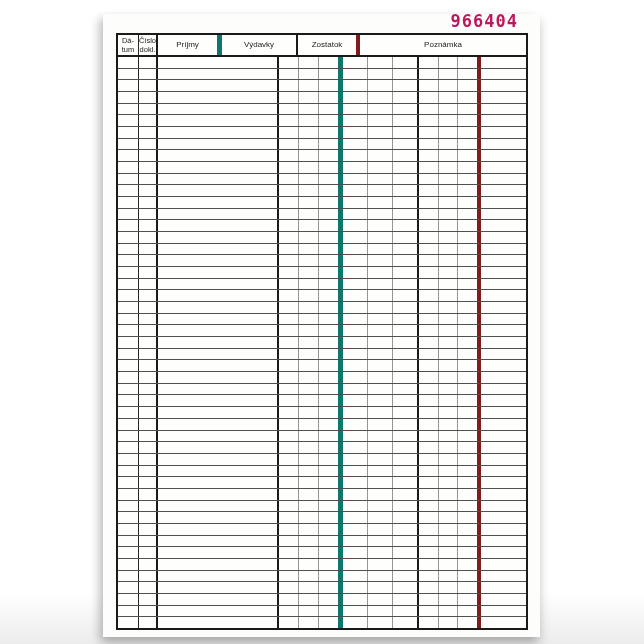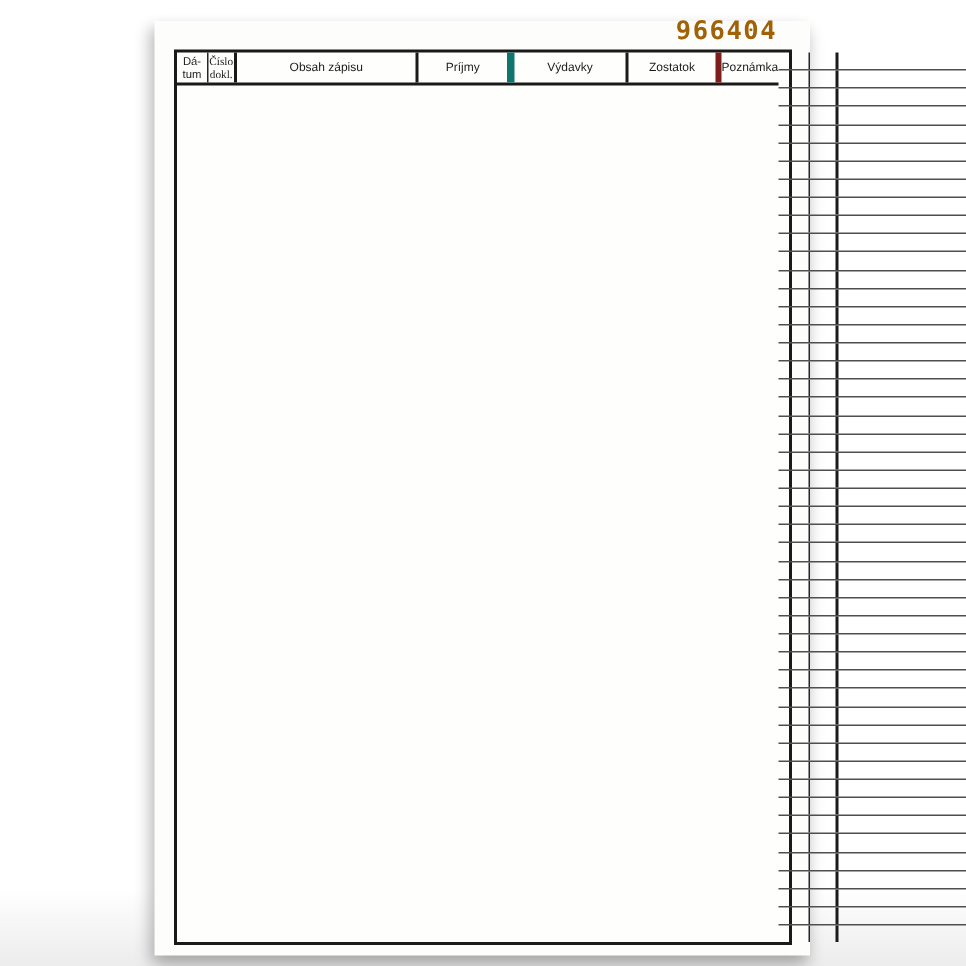--- a/index.html
+++ b/index.html
@@ -40,20 +40,21 @@
   .ledger {
     position: absolute;
     left: 13px;
     top: 19px;
     width: 412px;
     height: 597px;
     box-sizing: border-box;
     border: 2px solid #1a1a1a;
     background: #fefefd;
     display: flex;
+    flex-direction: column;
   }
   .hrow {
     display: flex;
     height: 22px;
     flex: none;
     border-bottom: 2px solid #1a1a1a;
     box-sizing: border-box;
   }
   .hcell {
     display: flex;
@@ -78,49 +79,48 @@
     border-bottom: 1px solid #4f4f4f;
     box-sizing: border-box;
   }
   .row:last-child { border-bottom: none; }
   .cell, .grp {
     box-sizing: border-box;
     flex: none;
   }
   
   .w-datum   { width: 21px;  border-right: 1px solid #262626; }
-  .w-cislo   { width: 19px;  border-right: 2px solid #1a1a1a; font-family: Liberation Serif, serif; }
+  .w-cislo   { width: 19px;  border-right: 2px solid #1a1a1a; }
   .w-obsah   { width: 121px; border-right: 2px solid #1a1a1a; }
   .w-prijmy  { width: 64px;  border-right: 5px solid #0f766e; }
   .w-vydavky { width: 76px;  border-right: 2px solid #1a1a1a; }
   .w-zostatok{ width: 62px;  border-right: 4px solid #7f1d1d; }
   .w-poznamka{ flex: 1; border-right: none; }
   .grp { display: flex; }
   .sub {
     flex: 1;
     box-sizing: border-box;
     border-right: 1px solid #979797;
   }
   .sub:last-child { border-right: none; }
 </style>
 </head>
 <body>
 
 <div class="stage">
   <div class="paper">
 
-    <div class="serial" style="color: #a16207;">966404</div>
+    <div class="serial" style="color: #be185d;">966404</div>
 
     <div class="ledger">
       <div class="hrow">
         <div class="hcell small w-datum">Dá-
 tum</div>
         <div class="hcell small w-cislo">Číslo
 dokl.</div>
-        <div class="hcell w-obsah">Obsah zápisu</div>
         <div class="hcell w-prijmy">Príjmy</div>
         <div class="hcell w-vydavky">Výdavky</div>
         <div class="hcell w-zostatok">Zostatok</div>
         <div class="hcell w-poznamka">Poznámka</div>
       </div>
       <div class="body" id="ledger-body">
           <div class="row">
             <div class="cell w-datum"></div>
             <div class="cell w-cislo"></div>
             <div class="cell w-obsah"></div>

